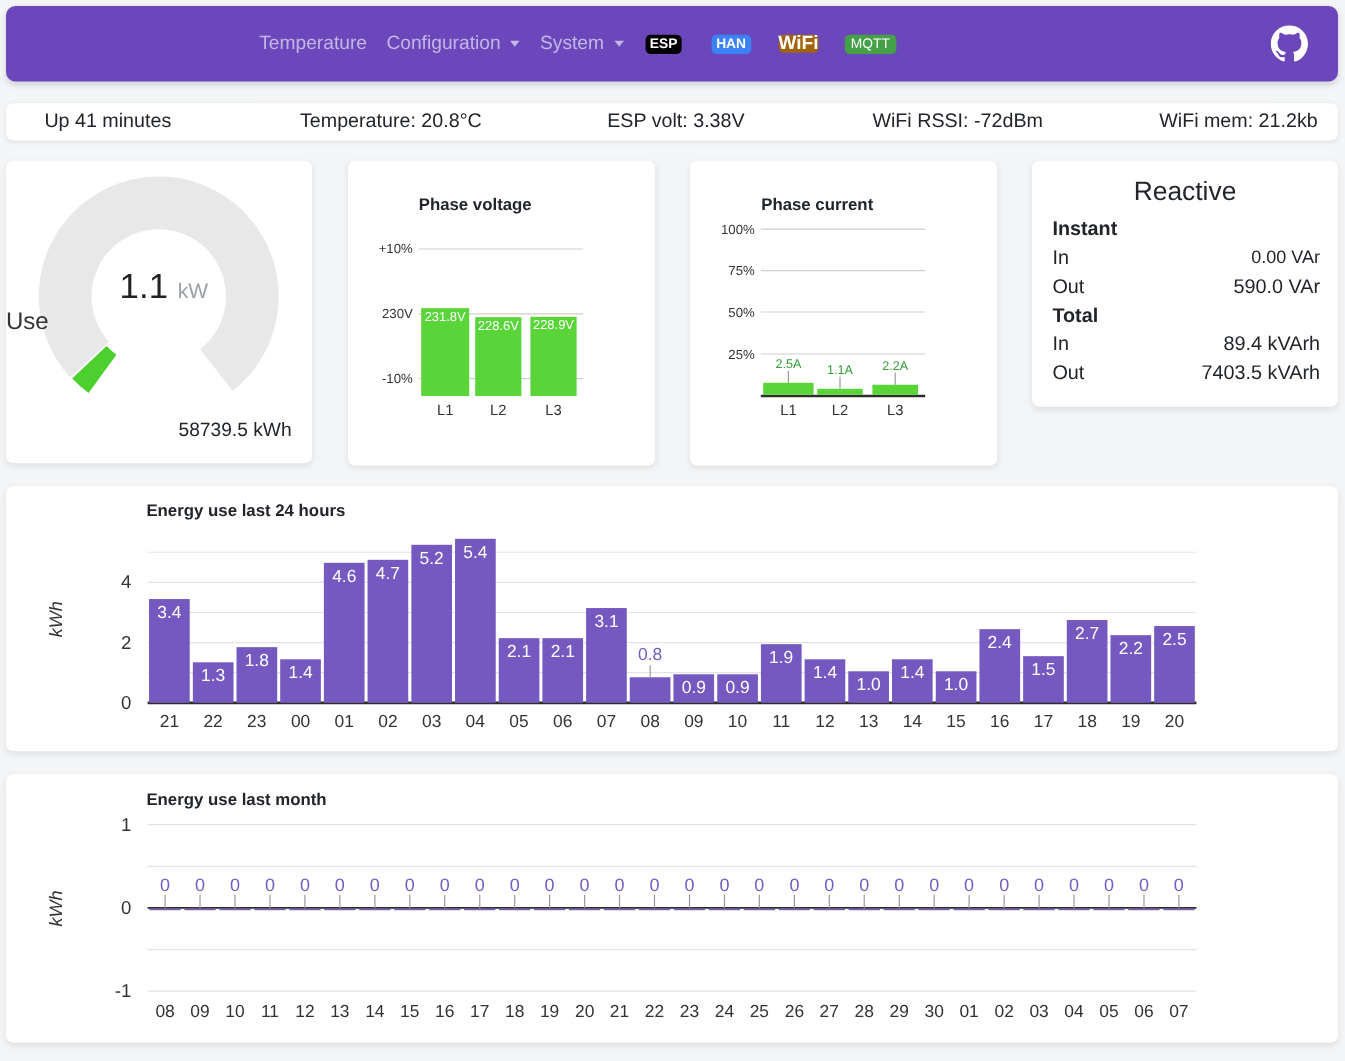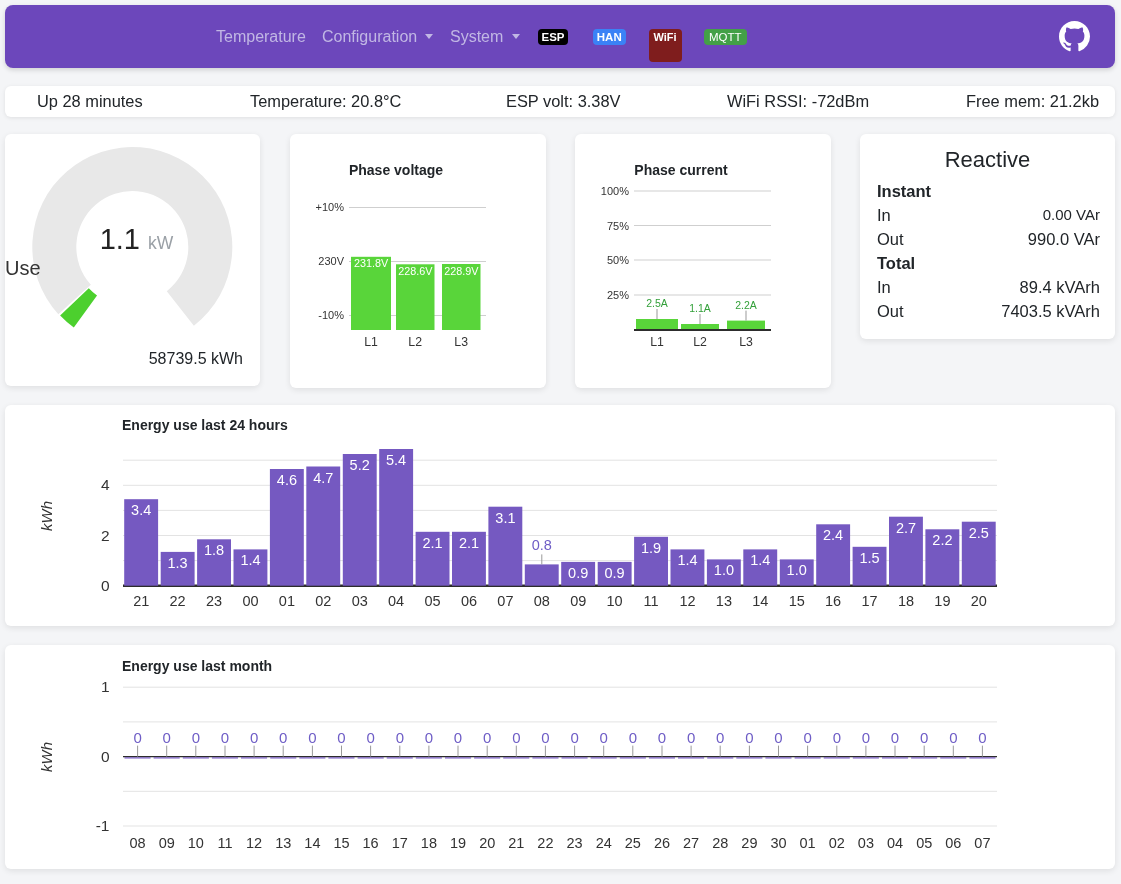--- a/index.html
+++ b/index.html
@@ -9,32 +9,32 @@
 </style></head><body>
 
 <div class="abs" style="left:5px;top:5px;width:1110px;height:63px;background:#6c47bb;border-radius:8px;box-shadow:0 2px 5px rgba(0,0,0,0.15)">
 <div class="abs" style="left:211px;top:22px;color:#c1b7e4;font-size:16px;line-height:19px">Temperature</div>
 <div class="abs" style="left:317px;top:22px;color:#c1b7e4;font-size:16px;line-height:19px">Configuration</div>
 <div class="abs" style="left:419.5px;top:28.7px;width:0;height:0;border-left:4.5px solid transparent;border-right:4.5px solid transparent;border-top:5px solid #c1b7e4"></div>
 <div class="abs" style="left:445px;top:22px;color:#c1b7e4;font-size:16px;line-height:19px">System</div>
 <div class="abs" style="left:507px;top:28.7px;width:0;height:0;border-left:4.5px solid transparent;border-right:4.5px solid transparent;border-top:5px solid #c1b7e4"></div>
 <div class="abs" style="left:533px;top:23.8px;width:30px;height:16.5px;background:#000000;border-radius:4px;color:#fff;font-size:11.5px;font-weight:bold;text-align:center;line-height:16.5px">ESP</div>
 <div class="abs" style="left:587.5px;top:23.8px;width:33.5px;height:16.5px;background:#3b82f6;border-radius:4px;color:#fff;font-size:11.5px;font-weight:bold;text-align:center;line-height:16.5px">HAN</div>
-<div class="abs" style="left:643.5px;top:23.8px;width:33px;height:33px;background:#7f1d1d;border-radius:4px;color:#fff;font-size:11px;font-weight:bold;text-align:center;line-height:16.5px">WiFi</div>
+<div class="abs" style="left:643.5px;top:23.8px;width:33px;height:15px;background:#a16207;border-radius:4px;color:#fff;font-size:16px;font-weight:bold;text-align:center;line-height:16.5px">WiFi</div>
 <div class="abs" style="left:698.5px;top:23.8px;width:43.5px;height:16.5px;background:#43a047;border-radius:4px;color:#fff;font-size:11.5px;font-weight:normal;text-align:center;line-height:16.5px">MQTT</div>
 <svg class="abs" style="left:1054px;top:16px" width="31" height="31" viewBox="0 0 16 16">
       <path fill="#fff" fill-rule="evenodd" d="M8 0C3.58 0 0 3.58 0 8c0 3.54 2.29 6.53 5.47 7.59.4.07.55-.17.55-.38 0-.19-.01-.82-.01-1.49-2.01.37-2.53-.49-2.69-.94-.09-.23-.48-.94-.82-1.13-.28-.15-.68-.52-.01-.53.63-.01 1.08.58 1.23.82.72 1.21 1.87.87 2.33.66.07-.52.28-.87.51-1.07-1.78-.2-3.64-.89-3.64-3.95 0-.87.31-1.59.82-2.15-.08-.2-.36-1.02.08-2.12 0 0 .67-.21 2.2.82.64-.18 1.32-.27 2-.27s1.36.09 2 .27c1.53-1.04 2.2-.82 2.2-.82.44 1.1.16 1.92.08 2.12.51.56.82 1.27.82 2.15 0 3.07-1.87 3.75-3.65 3.95.29.25.54.73.54 1.48 0 1.07-.01 1.93-.01 2.2 0 .21.15.46.55.38A8.013 8.013 0 0016 8c0-4.42-3.58-8-8-8z"></path>
     </svg>
 </div>
 <div class="abs" style="left:5px;top:86px;width:1110px;height:31px;background:#fff;border-radius:6px;box-shadow:0 1px 4px rgba(0,0,0,0.09)"></div>
-<div class="abs" style="left:37px;top:90.5px;color:#212529;font-size:16.4px;line-height:20px;white-space:nowrap">Up 28 minutes</div>
+<div class="abs" style="left:37px;top:90.5px;color:#212529;font-size:16.4px;line-height:20px;white-space:nowrap">Up 41 minutes</div>
 <div class="abs" style="left:250px;top:90.5px;color:#212529;font-size:16.4px;line-height:20px;white-space:nowrap">Temperature: 20.8°C</div>
 <div class="abs" style="left:506px;top:90.5px;color:#212529;font-size:16.4px;line-height:20px;white-space:nowrap">ESP volt: 3.38V</div>
 <div class="abs" style="left:727px;top:90.5px;color:#212529;font-size:16.4px;line-height:20px;white-space:nowrap">WiFi RSSI: -72dBm</div>
-<div class="abs" style="left:966px;top:90.5px;color:#212529;font-size:16.4px;line-height:20px;white-space:nowrap">Free mem: 21.2kb</div>
+<div class="abs" style="left:966px;top:90.5px;color:#212529;font-size:16.4px;line-height:20px;white-space:nowrap">WiFi mem: 21.2kb</div>
 <div class="card" style="left:5px;top:134px;width:255px;height:252px"></div>
 <svg class="abs" style="left:5px;top:134px" width="255" height="252">
     <path d="M53.34 180.30 A100 100 0 1 1 188.87 191.80 L161.78 157.13 A56 56 0 1 0 85.88 150.69 Z" fill="#e8e8e8"></path>
     <path d="M68.82 193.50 A99.5 99.5 0 0 1 55.13 181.49 L83.78 154.30 A60 60 0 0 0 92.03 161.54 Z" fill="#4cd02e"></path>
   </svg>
 <div class="abs" style="left:9px;top:228px;width:255px;text-align:center;color:#222;font-size:29px;line-height:23px">1.1 <span style="font-size:17.5px;color:#9aa0a6">kW</span></div>
 <div class="abs" style="left:5px;top:261px;width:255px;text-align:left;color:#333;font-size:20px;line-height:15px">Use</div>
 <div class="abs" style="left:5px;top:352px;width:238px;text-align:right;color:#212529;font-size:16px;line-height:14px">58739.5 kWh</div>
 <div class="card" style="left:290px;top:134px;width:256px;height:254px"></div>
 <svg class="abs" style="left:290px;top:134px" width="256" height="254">
@@ -79,21 +79,21 @@
     <text x="82" y="211.5" font-size="12.3px" fill="#333" text-anchor="middle">L1</text>
     <text x="125" y="211.5" font-size="12.3px" fill="#333" text-anchor="middle">L2</text>
     <text x="171" y="211.5" font-size="12.3px" fill="#333" text-anchor="middle">L3</text>
   </svg>
 <div class="card" style="left:860px;top:134px;width:255px;height:205px"></div>
 <div class="abs" style="left:860px;top:147px;width:255px;text-align:center;color:#212529;font-size:22px;line-height:25px">Reactive</div>
 <div class="abs" style="left:877px;top:181px;color:#212529;font-size:16.5px;font-weight:bold;line-height:20px">Instant</div>
 <div class="abs" style="left:877px;top:205px;color:#212529;font-size:16.5px;font-weight:normal;line-height:20px">In</div>
 <div class="abs" style="left:877px;top:205px;width:223px;text-align:right;color:#212529;font-size:15px;line-height:20px">0.00 VAr</div>
 <div class="abs" style="left:877px;top:229px;color:#212529;font-size:16.5px;font-weight:normal;line-height:20px">Out</div>
-<div class="abs" style="left:877px;top:229px;width:223px;text-align:right;color:#212529;font-size:16.5px;line-height:20px">990.0 VAr</div>
+<div class="abs" style="left:877px;top:229px;width:223px;text-align:right;color:#212529;font-size:16.5px;line-height:20px">590.0 VAr</div>
 <div class="abs" style="left:877px;top:253px;color:#212529;font-size:16.5px;font-weight:bold;line-height:20px">Total</div>
 <div class="abs" style="left:877px;top:277px;color:#212529;font-size:16.5px;font-weight:normal;line-height:20px">In</div>
 <div class="abs" style="left:877px;top:277px;width:223px;text-align:right;color:#212529;font-size:16.5px;line-height:20px">89.4 kVArh</div>
 <div class="abs" style="left:877px;top:301px;color:#212529;font-size:16.5px;font-weight:normal;line-height:20px">Out</div>
 <div class="abs" style="left:877px;top:301px;width:223px;text-align:right;color:#212529;font-size:16.5px;line-height:20px">7403.5 kVArh</div>
 <div class="card" style="left:5px;top:405px;width:1110px;height:221px"></div>
 <svg class="abs" style="left:5px;top:405px" width="1110" height="221">
     <text x="117" y="25" font-size="14px" font-weight="bold" fill="#212529">Energy use last 24 hours</text>
     <line x1="118" y1="155.6" x2="992" y2="155.6" stroke="#e3e3e3" stroke-width="1"></line>
     <line x1="118" y1="130.5" x2="992" y2="130.5" stroke="#e3e3e3" stroke-width="1"></line>

